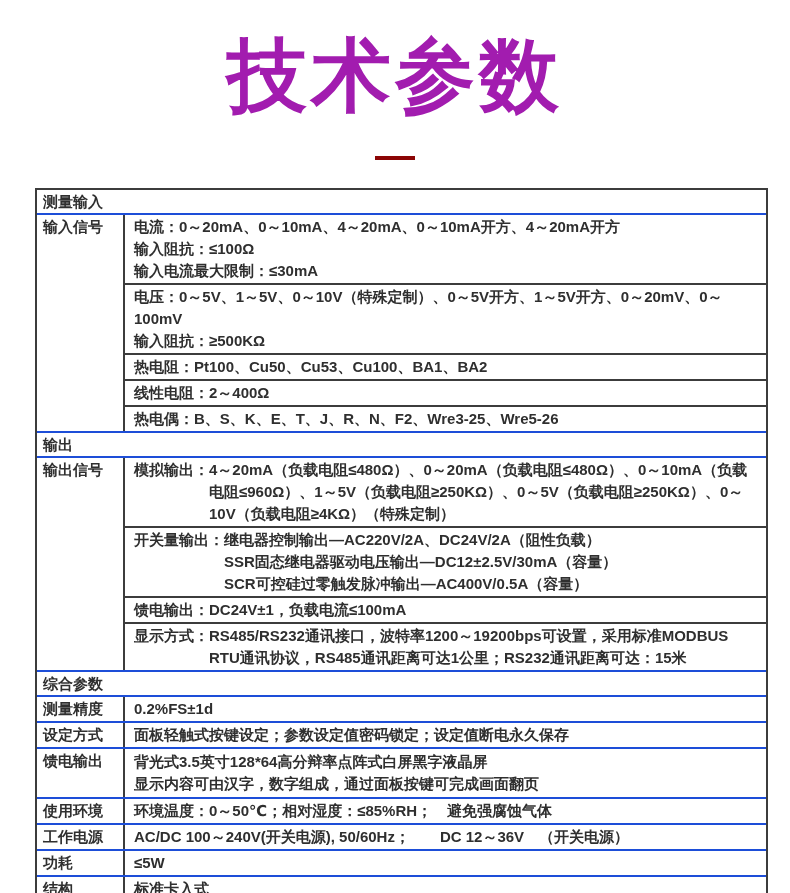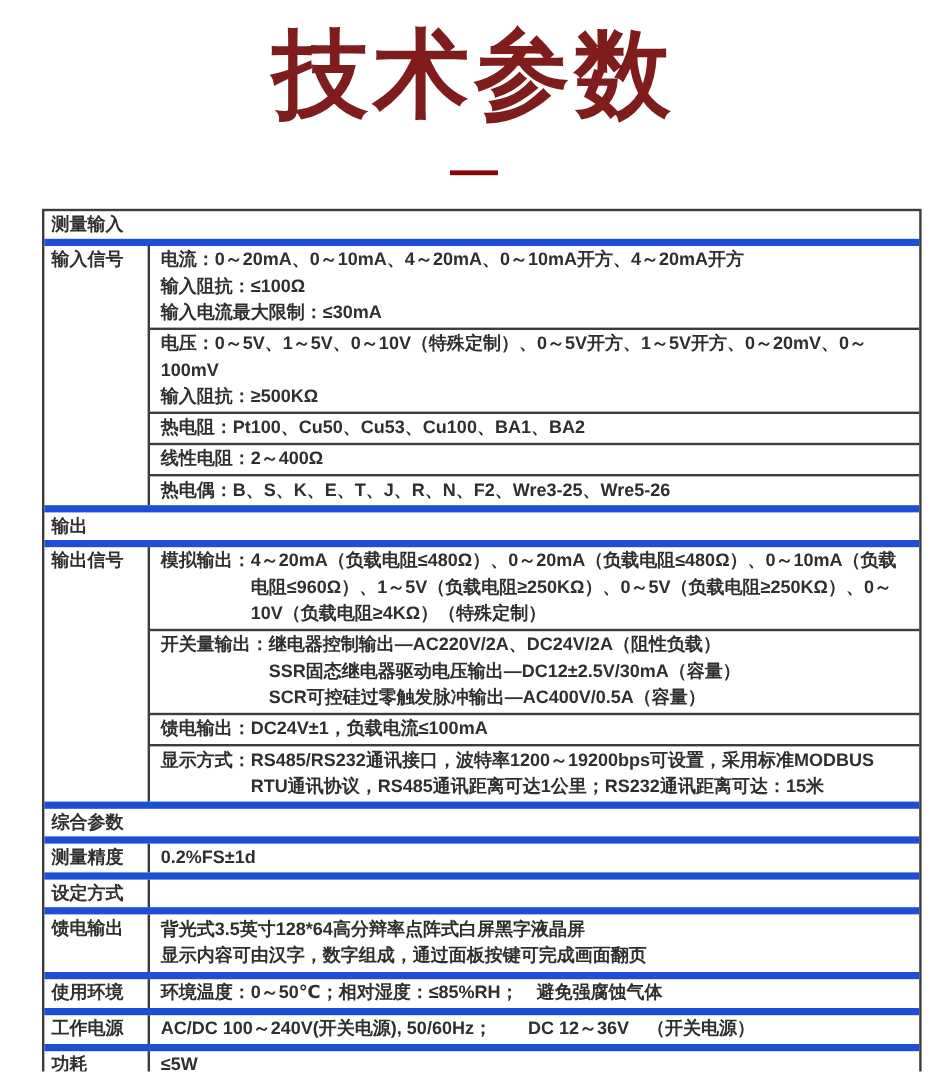--- a/index.html
+++ b/index.html
@@ -6,39 +6,39 @@
   html, body { background: #ffffff; }
   body {
     width: 790px; height: 893px; overflow: hidden;
     font-family: "Liberation Sans", "DejaVu Sans", sans-serif;
     color: #2f2f2f;
   }
   .page-title {
     text-align: center;
     font-size: 80px;
     font-weight: bold;
-    color: #7f1d1d;
+    color: #a21caf;
     letter-spacing: 4px;
-    margin-top: 20px;
+    margin-top: 34px;
     line-height: 1.05;
   }
   .title-underline {
     width: 40px; height: 4px;
     margin: 38px auto 0 auto;
     background: #8b0505;
   }
   .spec-table {
     width: 733px;
     margin: 28px 0 0 35px;
     border: 2px solid #3c3c3c;
     font-size: 15px;
     font-weight: bold;
     color: #2f2f2f;
   }
-  .row { display: flex; border-top: 6px solid #1d4ed8; }
+  .row { display: flex; border-top: 2px solid #1d4ed8; }
   .row:first-child { border-top: none; }
   .hdr-cell { flex: 1; padding: 2px 6px; line-height: 19px; }
   .label-cell {
     flex: 0 0 88px; width: 88px;
     border-right: 2px solid #3c3c3c;
     padding: 2px 4px 2px 6px;
     line-height: 19px;
   }
   .content-cell { flex: 1; min-width: 0; }
   .kv-cell { flex: 1; min-width: 0; padding: 2px 6px 2px 9px; line-height: 20px; }
@@ -126,20 +126,21 @@
       <div class="hdr-cell">综合参数</div>
     </div>
 
     <div class="row">
       <div class="label-cell">测量精度</div>
       <div class="kv-cell">0.2%FS±1d</div>
     </div>
 
     <div class="row">
       <div class="label-cell">设定方式</div>
+      <div class="kv-cell">面板轻触式按键设定；参数设定值密码锁定；设定值断电永久保存</div>
     </div>
 
     <div class="row">
       <div class="label-cell">馈电输出</div>
       <div class="kv-cell">
         <div class="line">背光式3.5英寸128*64高分辩率点阵式白屏黑字液晶屏</div>
         <div class="line">显示内容可由汉字，数字组成，通过面板按键可完成画面翻页</div>
       </div>
     </div>
 

